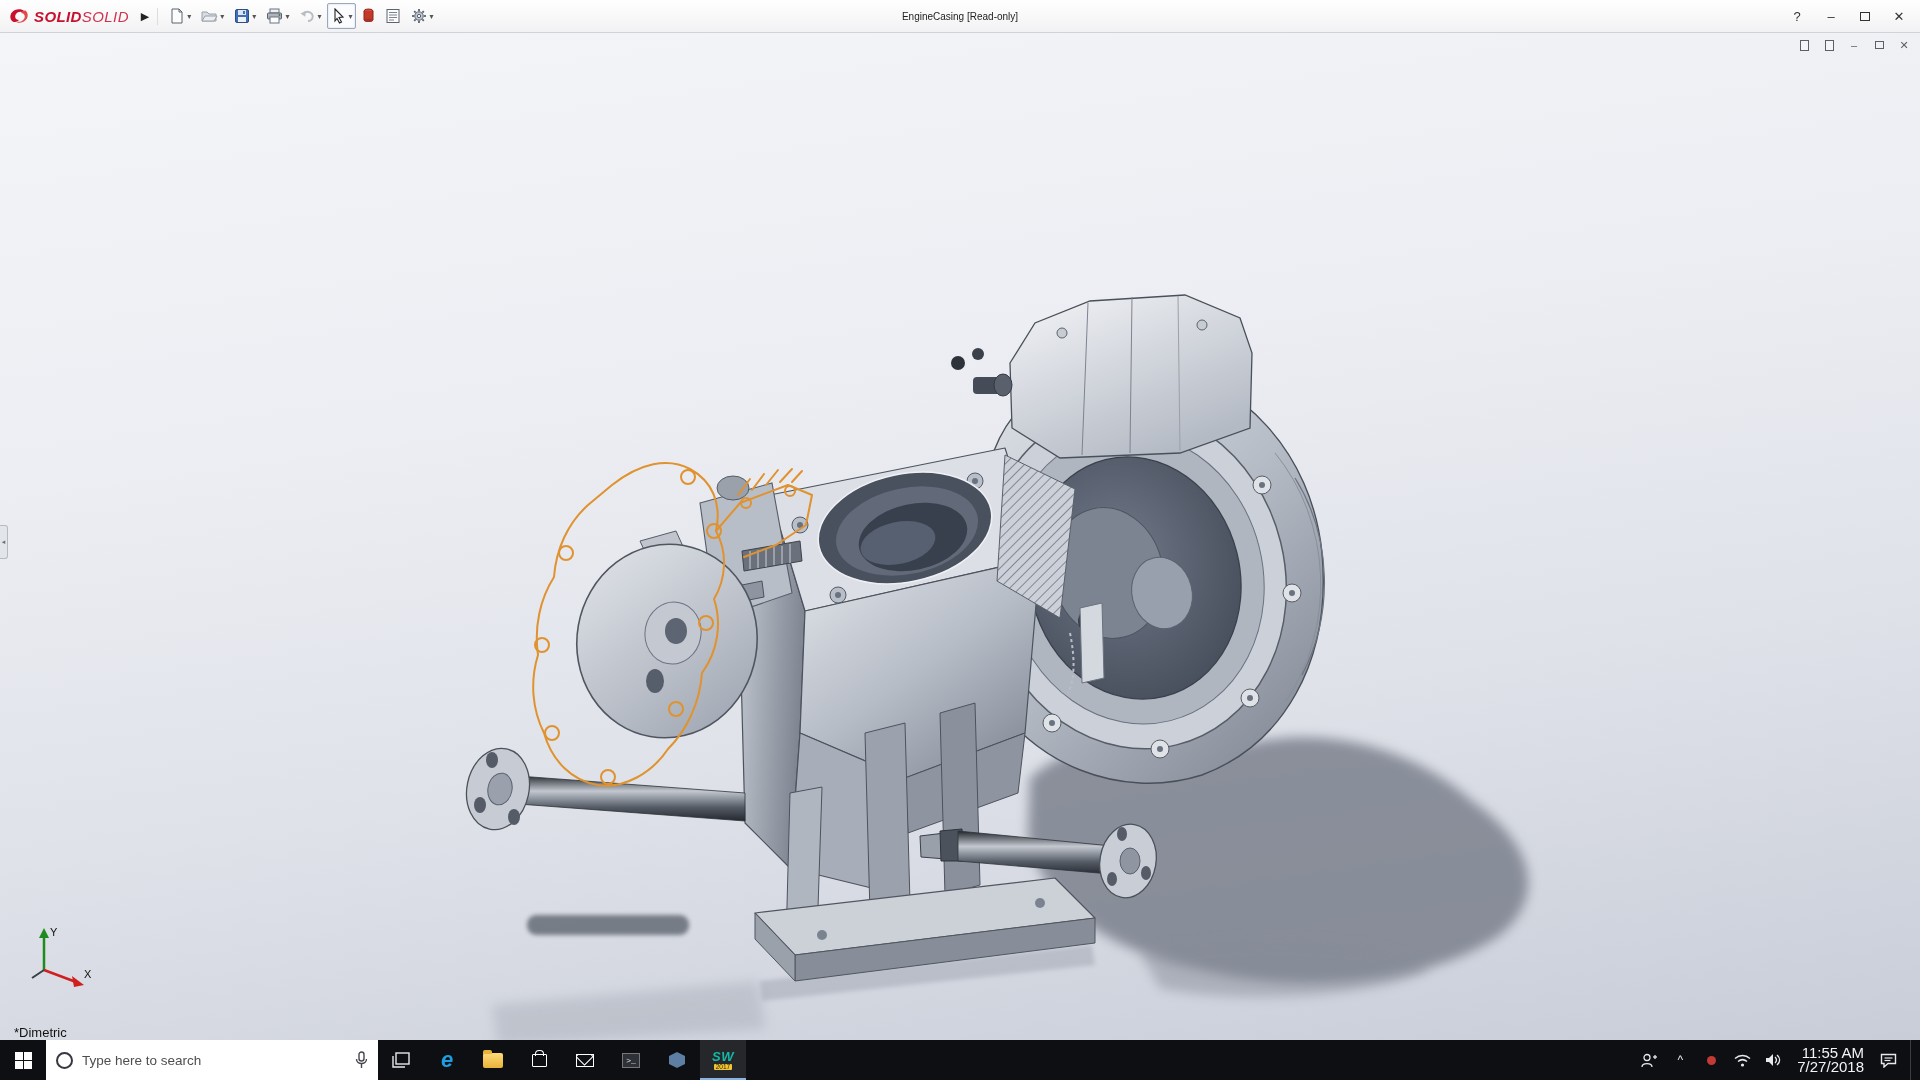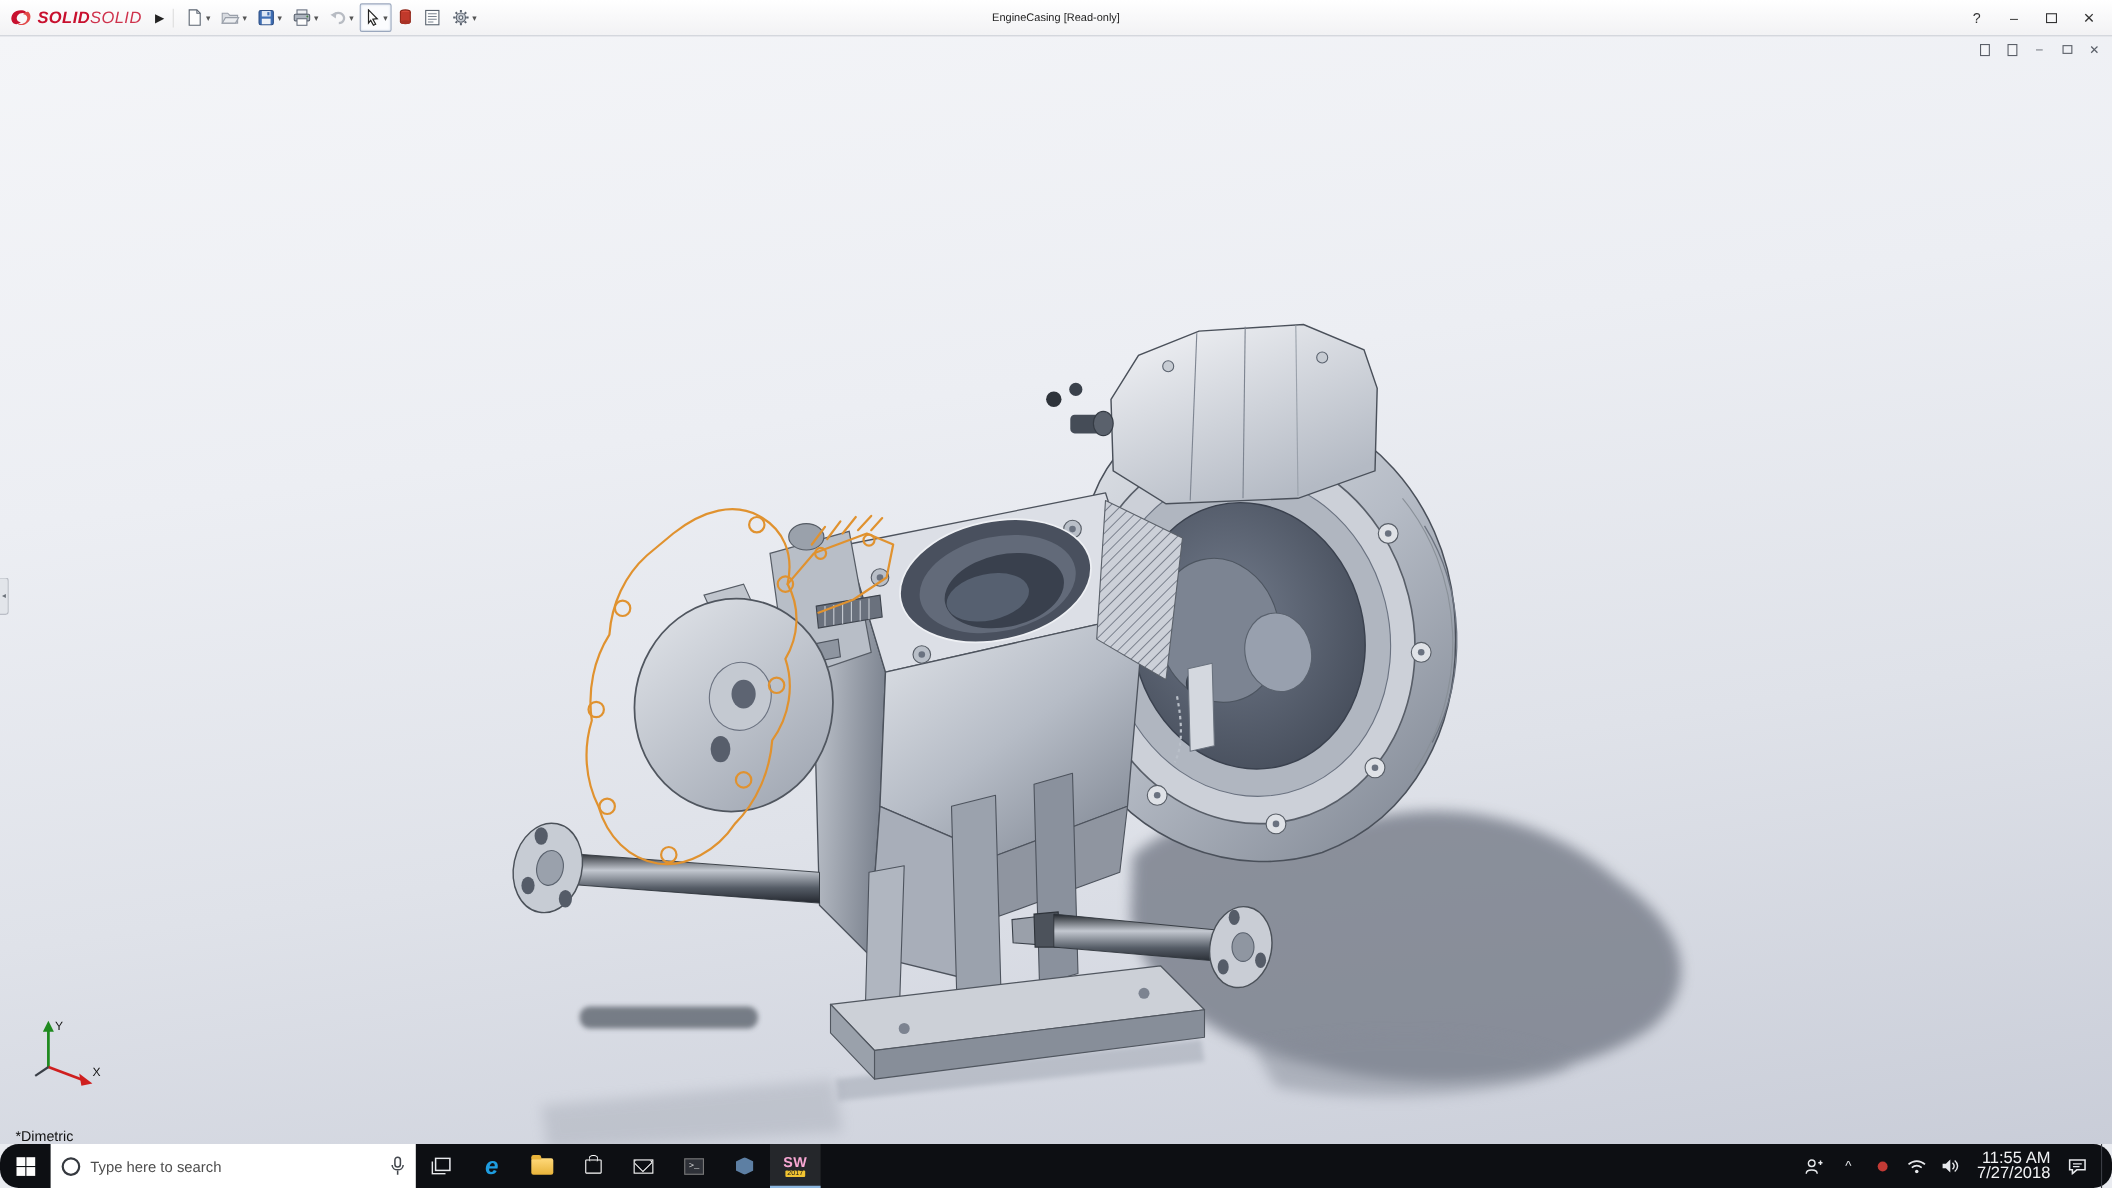--- a/index.html
+++ b/index.html
@@ -33,41 +33,41 @@
   .doc-box { width:9px; height:8px; border:1px solid #5a5f68; }
   .model-svg { position:absolute; inset:0; width:100%; height:100%; }
   .fm-handle { position:absolute; left:0; top:492px; width:8px; height:34px; background:#e2e5ea;
     border:1px solid #b6bac2; border-left:none; border-radius:0 3px 3px 0; display:flex; align-items:center; justify-content:center;
     font-size:7px; color:#6a7078; }
   .triad { position:absolute; left:18px; bottom:48px; }
   .view-label { position:absolute; left:14px; bottom:0; font-size:13px; color:#111; }
 
   
   .taskbar { position:absolute; left:0; right:0; bottom:0; height:40px; background:#0d0f13;
-    display:flex; align-items:stretch; color:#fff; z-index:40;border-radius:17px; }
+    display:flex; align-items:stretch; color:#fff; z-index:40; }
   .tb-start { width:46px; display:flex; align-items:center; justify-content:center; }
   .win-logo { display:grid; grid-template-columns:8px 8px; grid-template-rows:8px 8px; gap:1px; }
   .win-logo span { background:#fdfdfd; }
   .search-box { width:332px; background:#ffffff; display:flex; align-items:center; padding:0 10px; gap:9px; }
   .cortana-ring { width:17px; height:17px; border:2px solid #35393f; border-radius:50%; flex:none; }
   .search-input { flex:1; border:none; outline:none; font-size:13.5px; color:#333; font-family:"Liberation Sans",sans-serif; background:transparent; }
   .search-input::placeholder { color:#4e4e4e; }
   .tb-app { width:46px; display:flex; align-items:center; justify-content:center; position:relative; }
   .tb-app.running { background:rgba(255,255,255,.10); box-shadow:inset 0 -2px 0 #8ab4dd; }
   .edge-glyph { font-size:22px; font-weight:bold; color:#1e9de0; font-style:italic; line-height:1; }
   .folder { position:relative; width:20px; height:15px; background:linear-gradient(#ffd97a,#e8b33a); border-radius:2px; }
   .folder:before { content:""; position:absolute; top:-3px; left:0; width:9px; height:4px; background:#e8b33a; border-radius:2px 2px 0 0; }
   .bag { width:15px; height:13px; border:1.5px solid #fff; border-radius:1px; position:relative; }
   .bag:before { content:""; position:absolute; top:-5px; left:2.5px; width:7px; height:5px; border:1.5px solid #fff; border-bottom:none; border-radius:4px 4px 0 0; }
   .envelope { width:18px; height:13px; border:1.5px solid #fff; position:relative; overflow:hidden; }
   .envelope:before { content:""; position:absolute; top:-5px; left:1px; width:11px; height:11px; border:1.5px solid #fff; transform:rotate(45deg); }
   .cmd { width:18px; height:15px; background:#2e3138; border:1px solid #777; color:#e8e8e8; font-size:8px; display:flex; align-items:center; justify-content:center; font-family:"Liberation Mono",monospace; }
   .hexa { width:16px; height:16px; background:#5d7fa3; clip-path:polygon(50% 0,100% 25%,100% 75%,50% 100%,0 75%,0 25%); }
   .sw-icon { display:flex; flex-direction:column; align-items:center; line-height:1; }
-  .sw-letters { color:#f9a8d4; font-weight:bold; font-size:13px; letter-spacing:.5px; }
+  .sw-letters { color:#14b8a6; font-weight:bold; font-size:13px; font-style:italic; letter-spacing:.5px; }
   .sw-year { background:#f2c431; color:#1a1a1a; font-size:6.5px; padding:0 2px; border-radius:1px; margin-top:1px; }
   .tray { margin-left:auto; display:flex; align-items:center; gap:13px; padding-right:4px; }
   .tray-icn { display:flex; align-items:center; justify-content:center; width:18px; height:22px; color:#e7e9ec; font-size:12px; }
   .clock { text-align:right; font-size:15px; line-height:14px; color:#f2f3f5; padding:0 2px; }
   .show-desktop { width:6px; border-left:1px solid #3a3d44; height:100%; }
   .red-dot { width:9px; height:9px; border-radius:50%; background:#c23a35; }
 </style>
 </head>
 <body>
 

